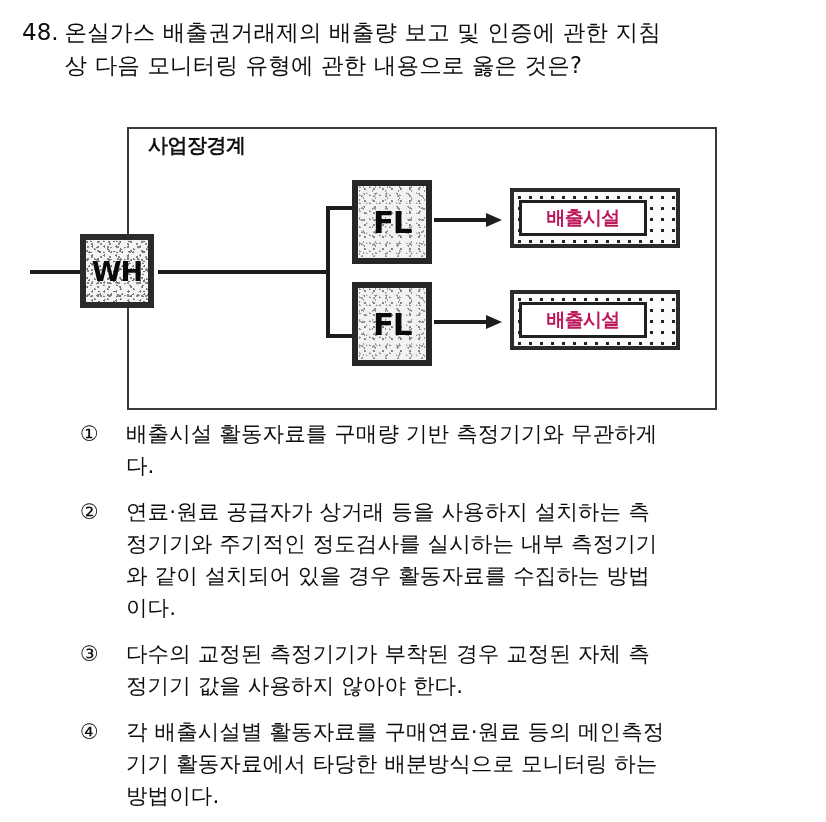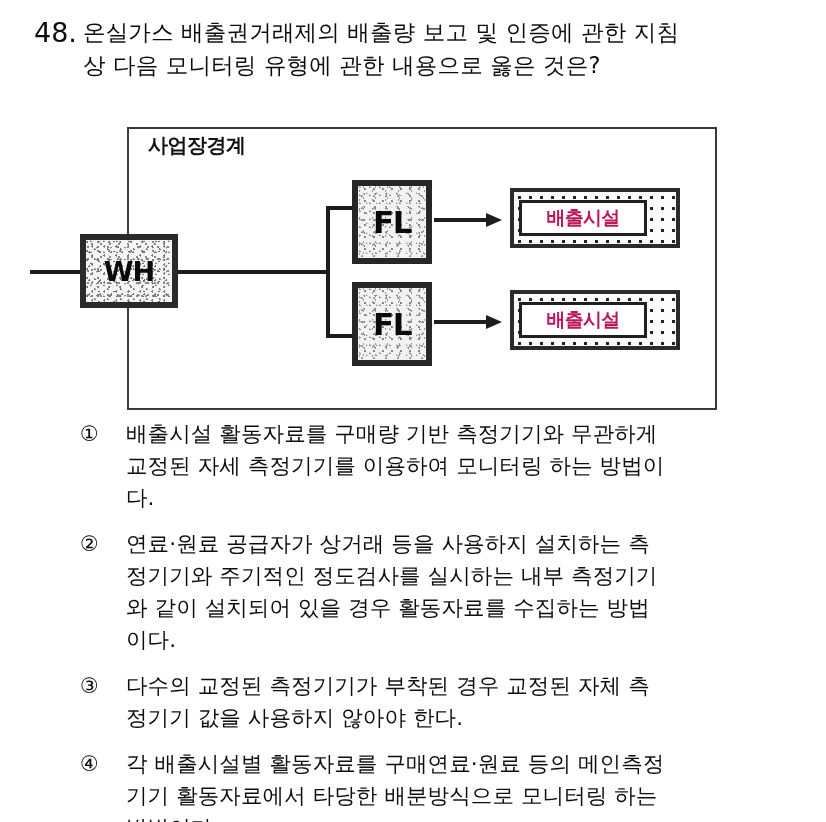--- a/index.html
+++ b/index.html
@@ -20,27 +20,26 @@
   
   .question {
     position: absolute;
     left: 22px;
     top: 16px;
     width: 790px;
     display: flex;
     align-items: flex-start;
   }
   .q-number {
-    font-size: 27px;
+    font-size: 23px;
     line-height: 33px;
     letter-spacing: 0px;
     white-space: pre;
     flex: 0 0 auto;
     padding-right: 6px;
-    margin-left: 12px;
   }
   .q-text {
     font-size: 22.5px;
     line-height: 33px;
     flex: 1 1 auto;
   }
   .q-line {
     white-space: pre;
     letter-spacing: 0.2px;
   }
@@ -112,21 +111,21 @@
     left: 326px;
     top: 224px;
     width: 30px;
   }
 
   
   .node-wh {
     position: absolute;
     left: 80px;
     top: 124px;
-    width: 98px;
+    width: 74px;
     height: 74px;
     border: 6px solid #2a2a2a;
     box-sizing: border-box;
     background-color: #f4f4f4;
     background-image:
       radial-gradient(circle at 12% 22%, #6f6f6f 0.9px, transparent 1.1px),
       radial-gradient(circle at 38% 12%, #7d7d7d 0.8px, transparent 1px),
       radial-gradient(circle at 66% 30%, #8a8a8a 1px, transparent 1.2px),
       radial-gradient(circle at 86% 16%, #6a6a6a 0.8px, transparent 1px),
       radial-gradient(circle at 22% 58%, #848484 0.9px, transparent 1.1px),
@@ -326,21 +325,20 @@
   </div>
 
 </div>
 
 <div class="options">
 
   <div class="option">
     <div class="opt-marker">①</div>
     <div class="opt-body">
       <div class="opt-line">배출시설 활동자료를 구매량 기반 측정기기와 무관하게</div>
-      <div class="opt-line">교정된 자세 측정기기를 이용하여 모니터링 하는 방법이</div>
       <div class="opt-line">다.</div>
     </div>
   </div>
 
   <div class="option">
     <div class="opt-marker">②</div>
     <div class="opt-body">
       <div class="opt-line">연료·원료 공급자가 상거래 등을 사용하지 설치하는 측</div>
       <div class="opt-line">정기기와 주기적인 정도검사를 실시하는 내부 측정기기</div>
       <div class="opt-line">와 같이 설치되어 있을 경우 활동자료를 수집하는 방법</div>

